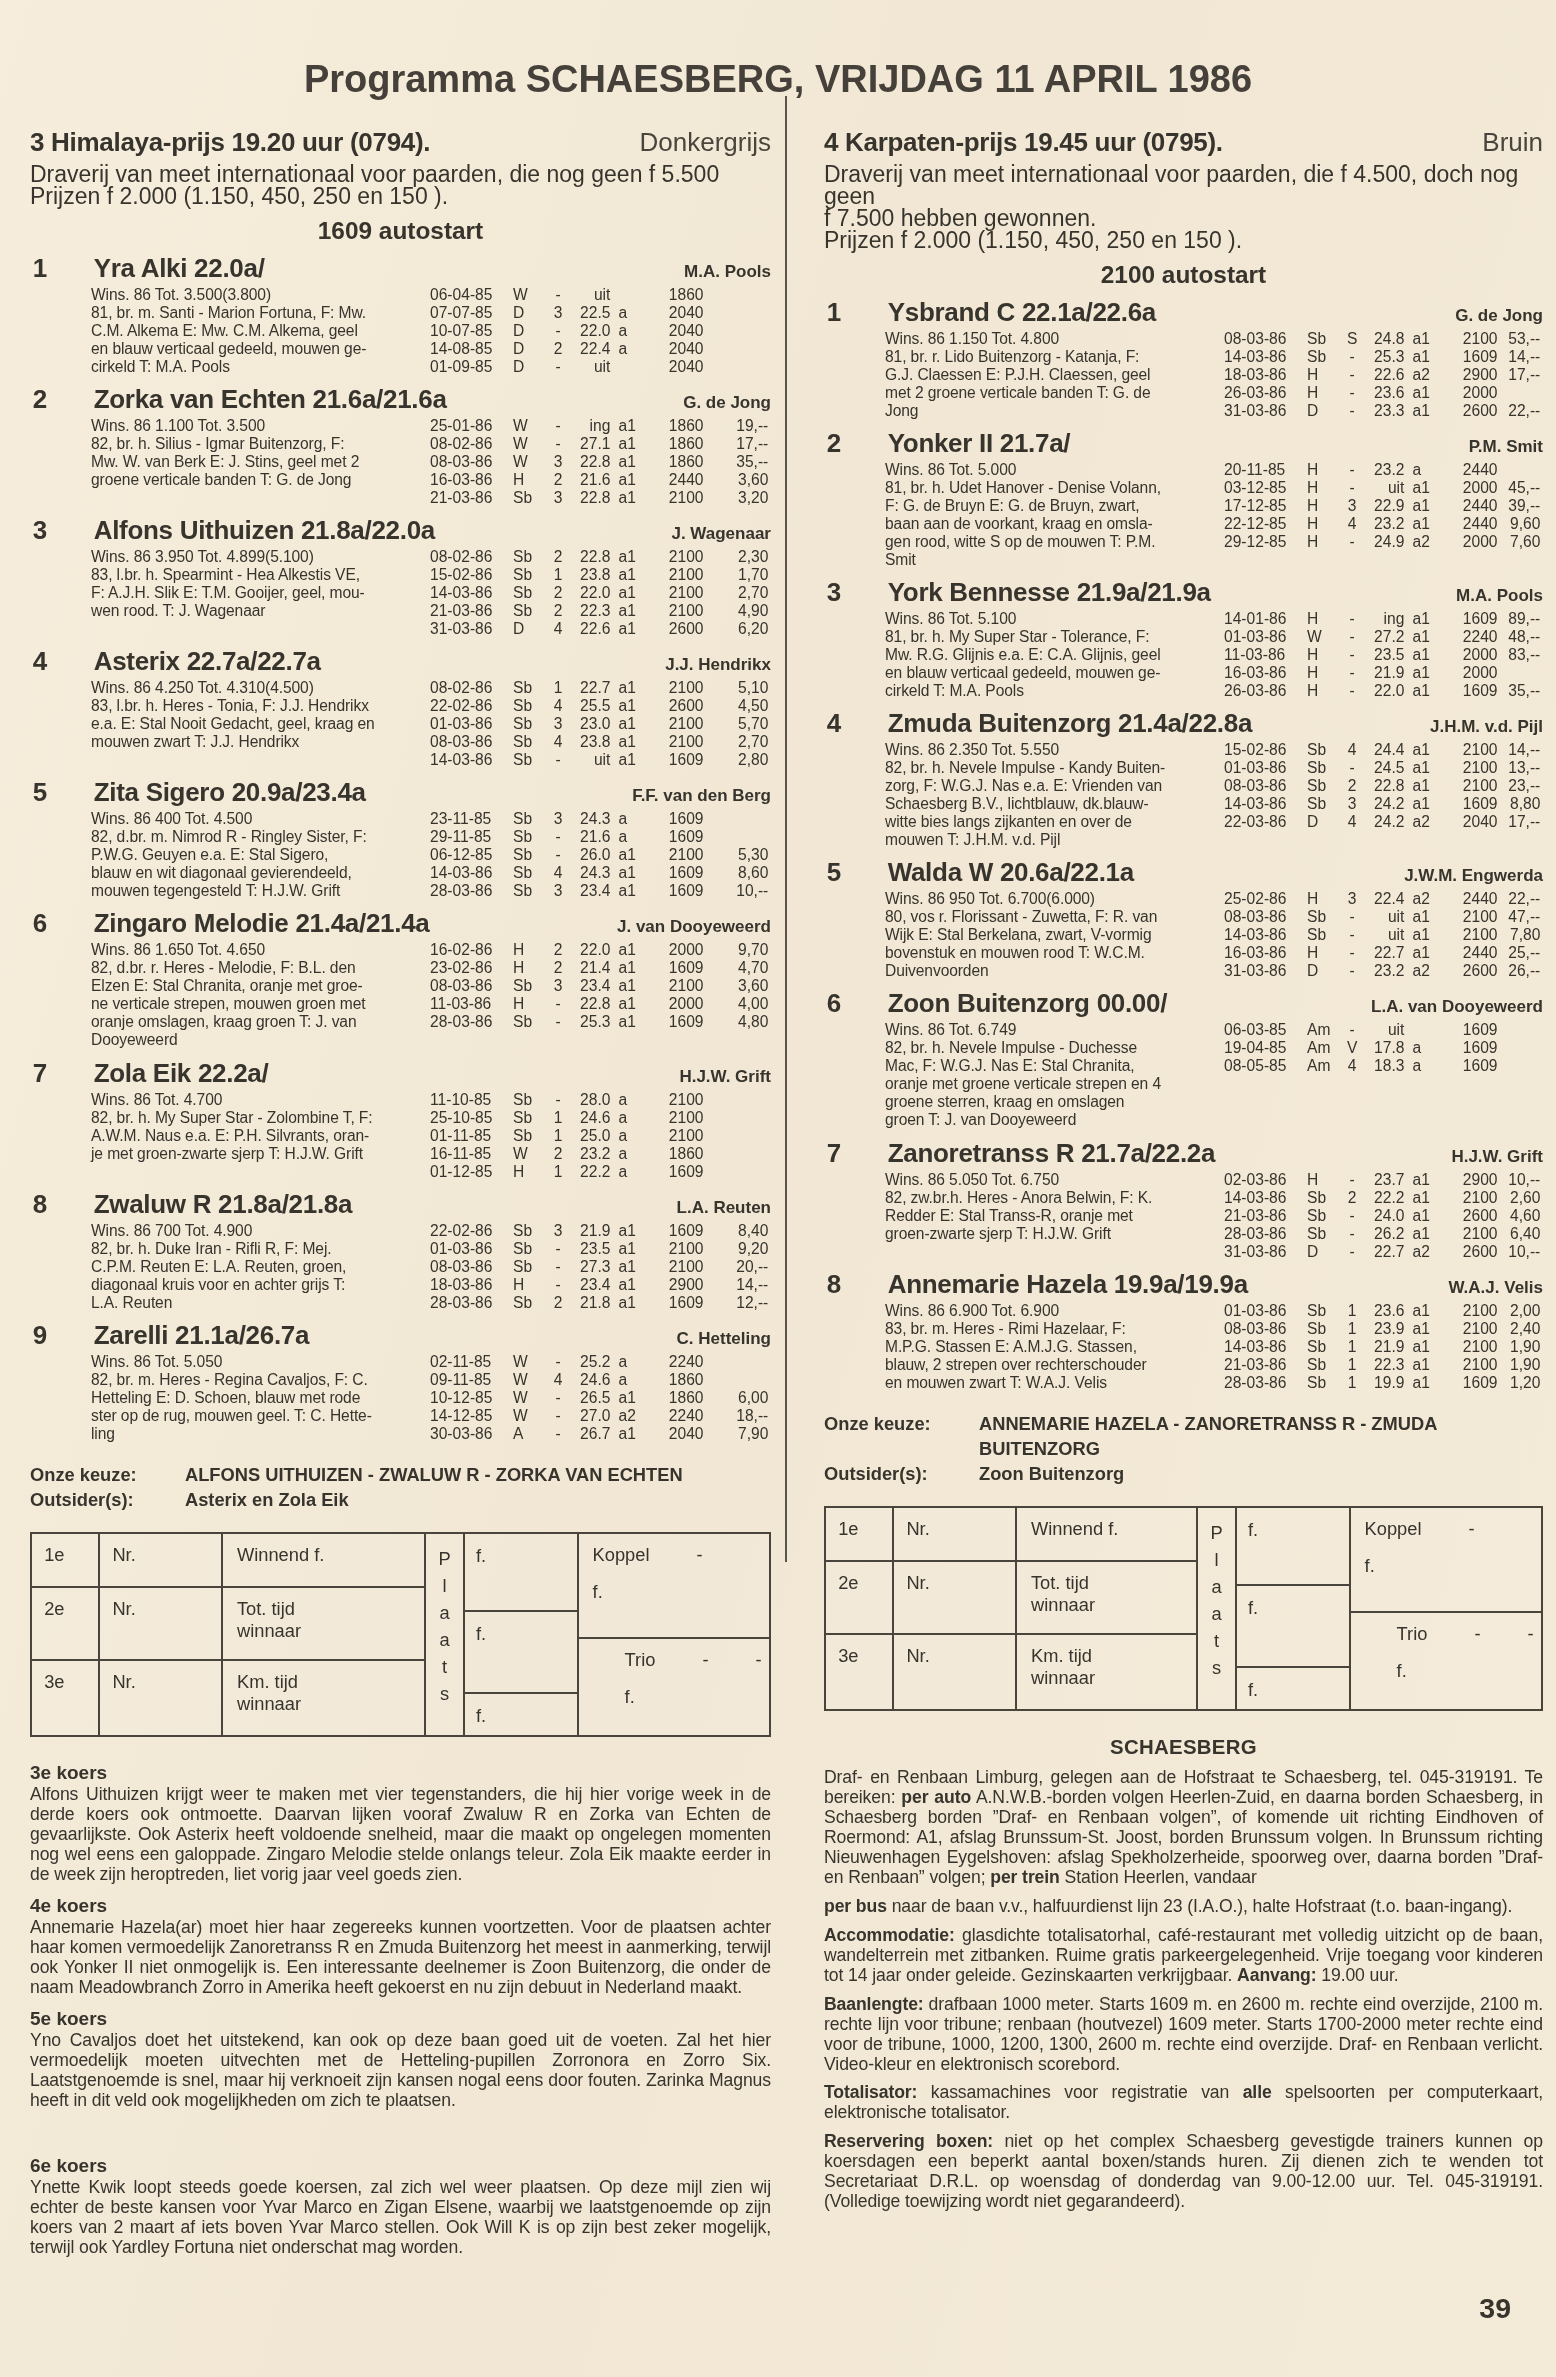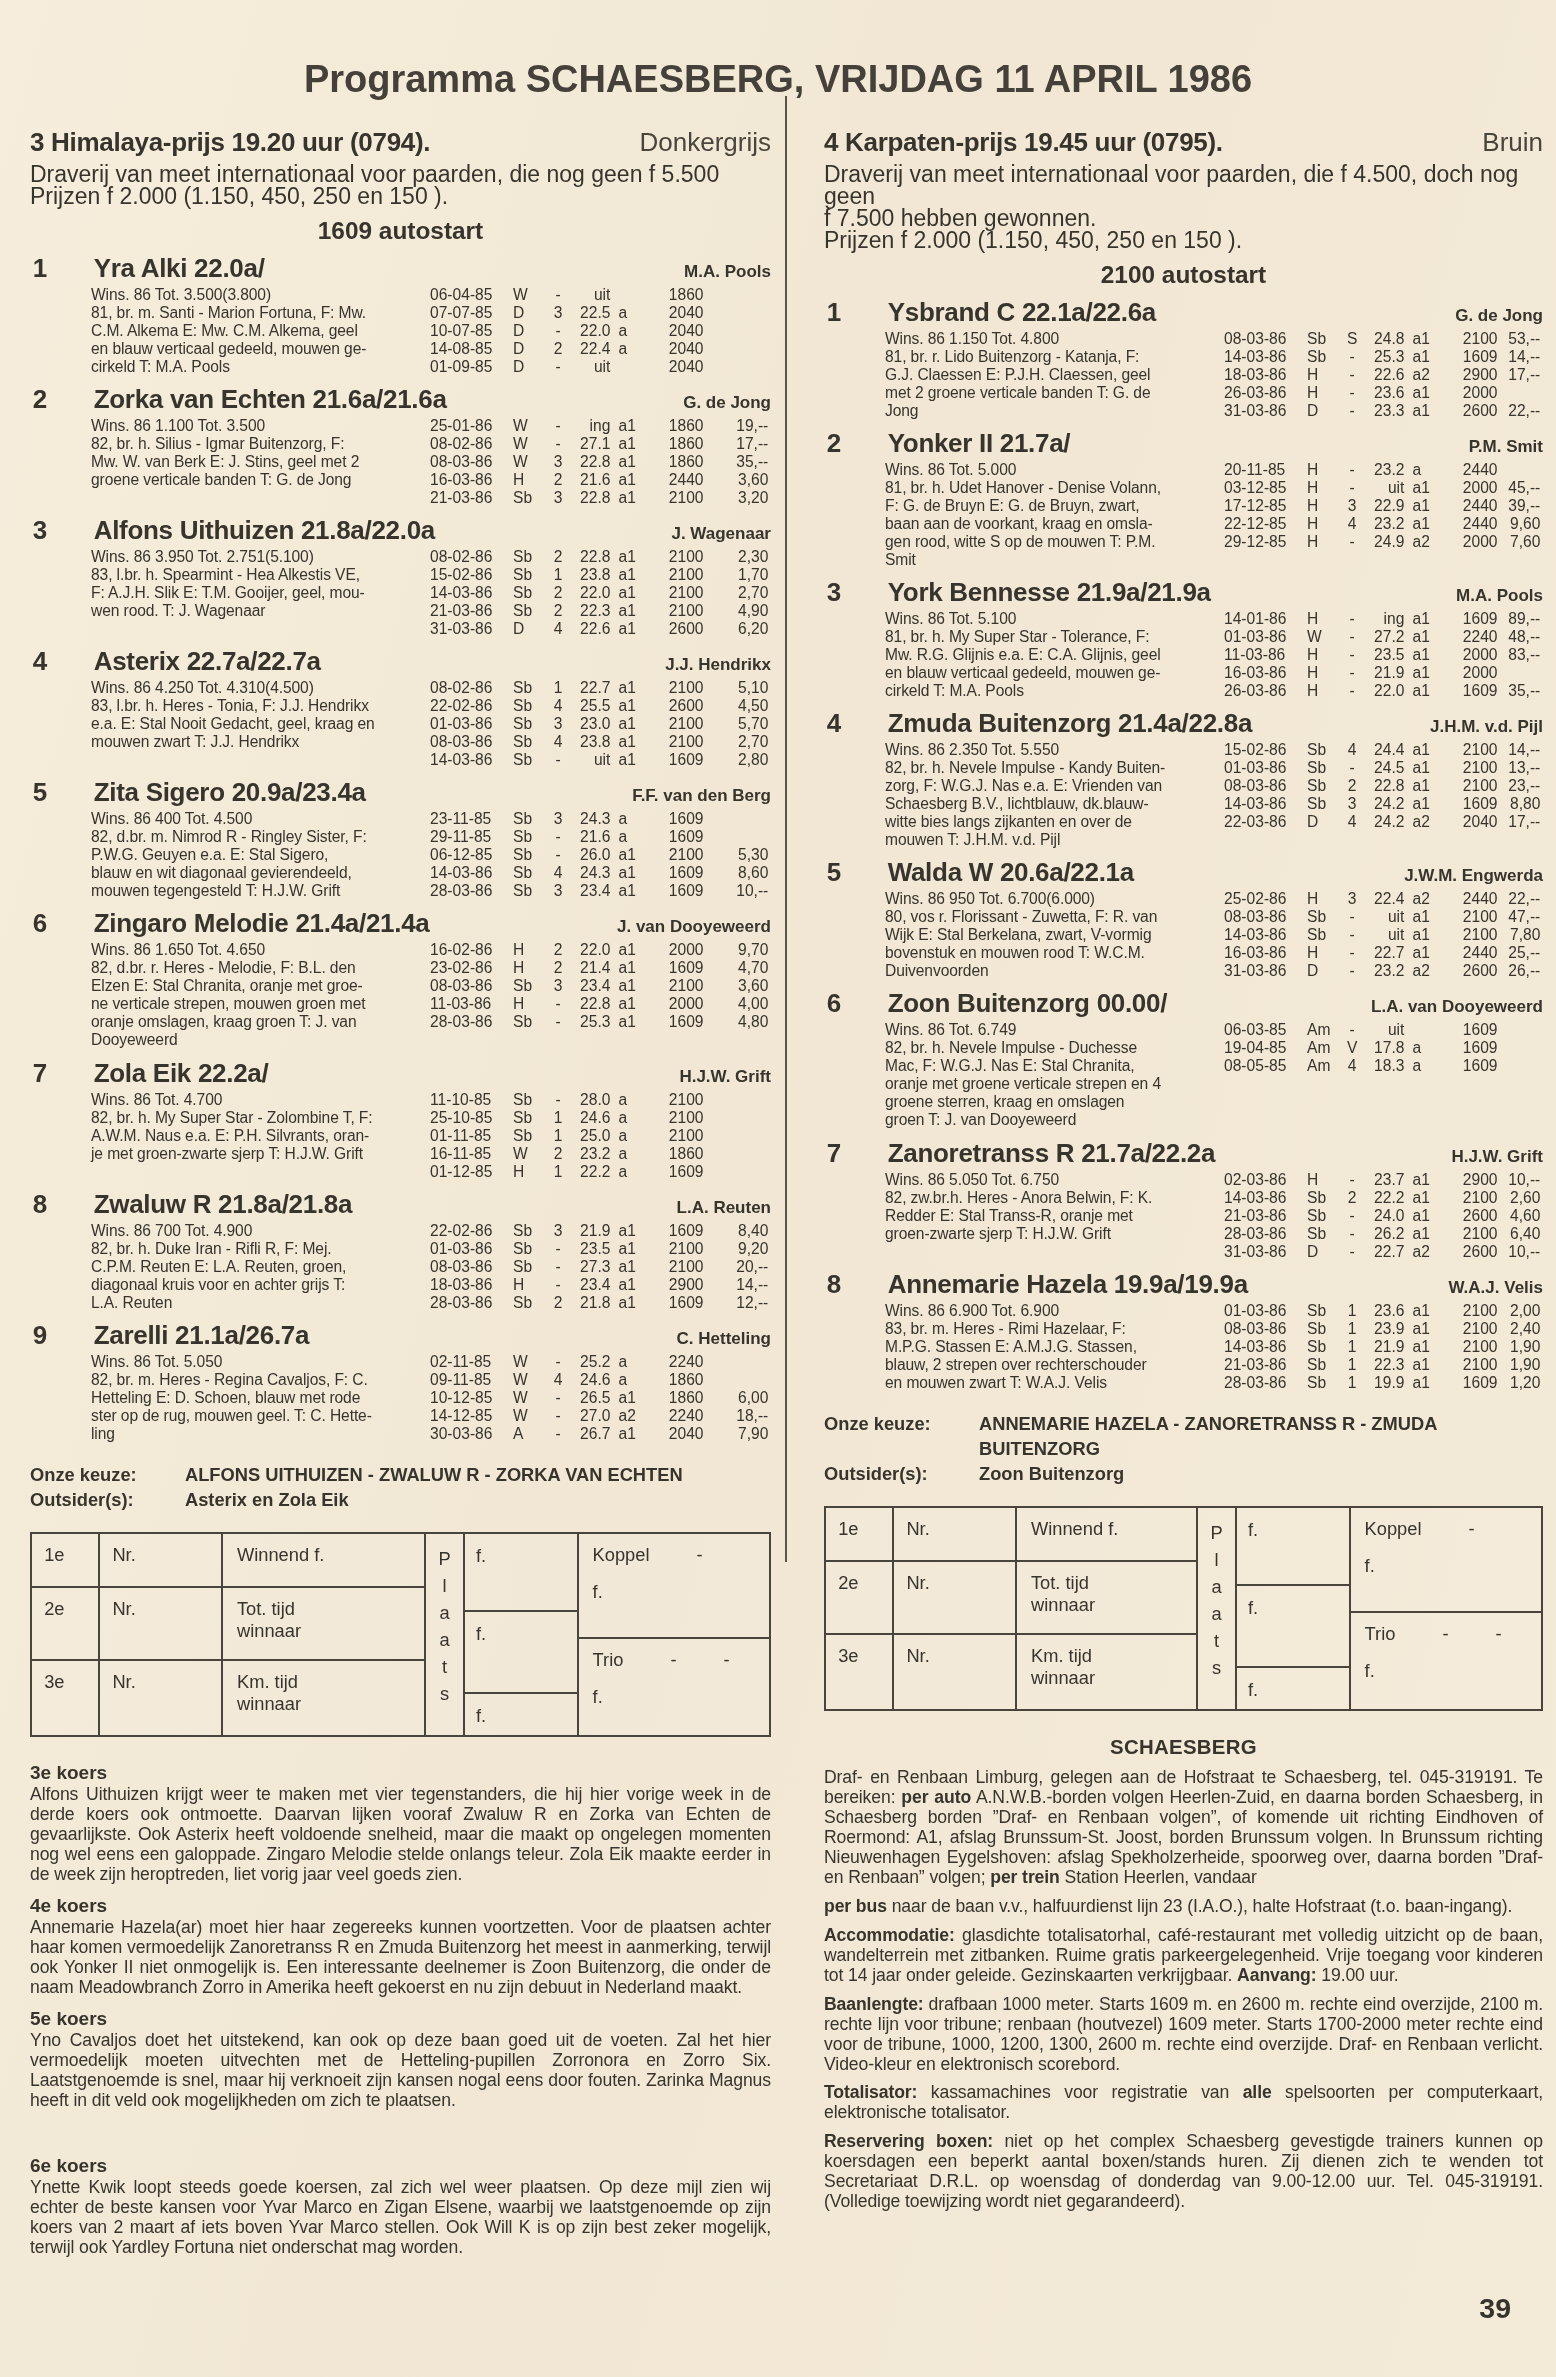--- a/index.html
+++ b/index.html
@@ -52,21 +52,21 @@
   .d1,.d2{display:block;}
   .bt-plaats{flex:none;width:37px;border-left:2px solid #4a453c;border-right:2px solid #4a453c;
              text-align:center;font-size:18.3px;padding-top:11px;line-height:27px;}
   .bt-f{flex:none;width:112px;display:flex;flex-direction:column;font-size:18.3px;}
   .bt-f-cell{border-bottom:2px solid #4a453c;padding:11px 0 0 11px;}
   .bt-f-cell:nth-child(1){height:65px;}
   .bt-f-cell:nth-child(2){height:69px;}
   .bt-f-cell:nth-child(3){flex:1;border-bottom:none;}
   .bt-right{flex:none;width:190px;border-left:2px solid #4a453c;display:flex;flex-direction:column;font-size:18.3px;}
   .bt-kop{border-bottom:2px solid #4a453c;height:103px;}
-  .bt-trio{flex:1;}
+  .bt-trio{flex:1;margin-left:32px;}
   .bt-sec-head{display:flex;padding:9.5px 0 0 13.6px;}
   .dash{margin-left:47px;}
   .bt-sec-f{padding:15px 0 4.1px 13.6px;}
 
   .koers-list{margin-top:24.4px;}
   .koers{margin-top:11px;}
   .koers[data-gap="lg"]{margin-top:45px;}
   .koers-h{font-size:19px;font-weight:700;}
   .koers-t{font-size:17.6px;line-height:20px;text-align:justify;letter-spacing:-0.1px;}
 
@@ -231,21 +231,21 @@
           </div>
             <div class="horse">
             <div class="horse-head">
               <span class="horse-nr">3</span>
               <span class="horse-name">Alfons Uithuizen 21.8a/22.0a</span>
               <span class="horse-driver">J. Wagenaar</span>
             </div>
             <div class="horse-body">
               <div class="horse-info">
 
-              <div class="info-line">Wins. 86 3.950 Tot. 2.751(5.100)</div>
+              <div class="info-line">Wins. 86 3.950 Tot. 4.899(5.100)</div>
                   <div class="info-line">83, l.br. h. Spearmint - Hea Alkestis VE,</div>
                   <div class="info-line">F: A.J.H. Slik E: T.M. Gooijer, geel, mou-</div>
                   <div class="info-line">wen rood. T: J. Wagenaar</div>
                 </div>
               <div class="horse-races">
 
               <div class="rrow">
                   <span class="c-date">08-02-86</span>
                   <span class="c-track">Sb</span>
                   <span class="c-pos">2</span>

